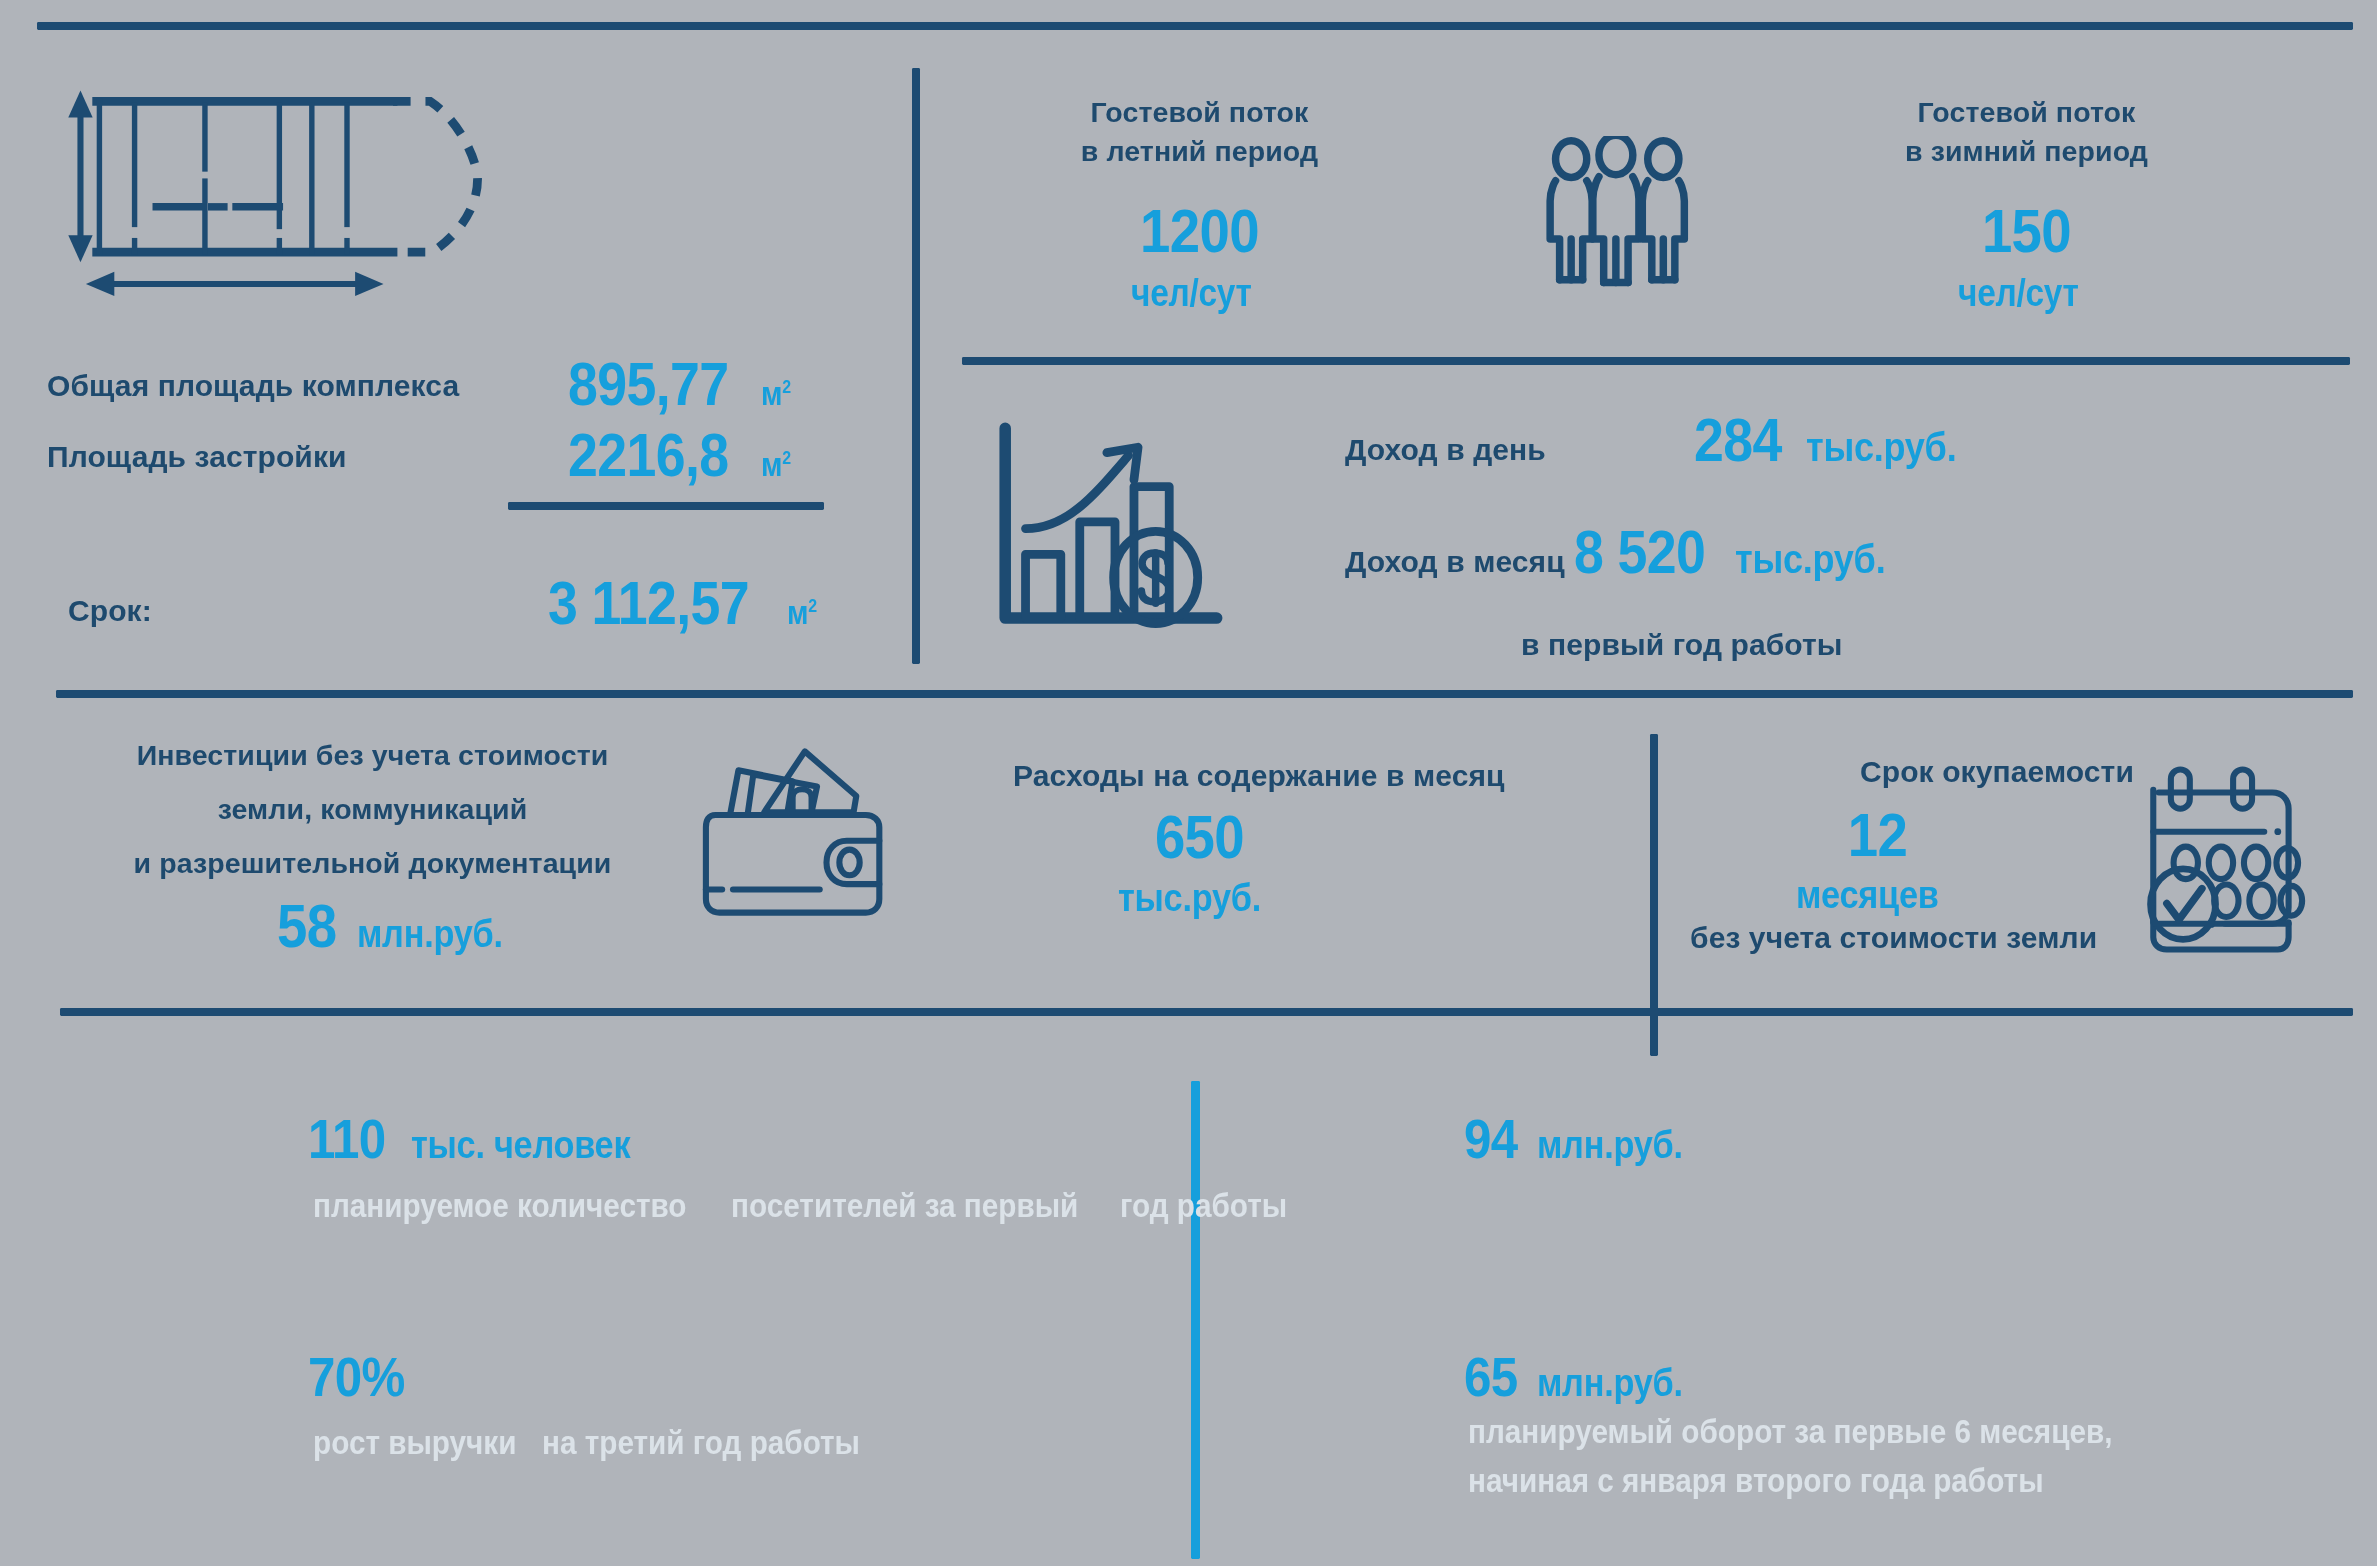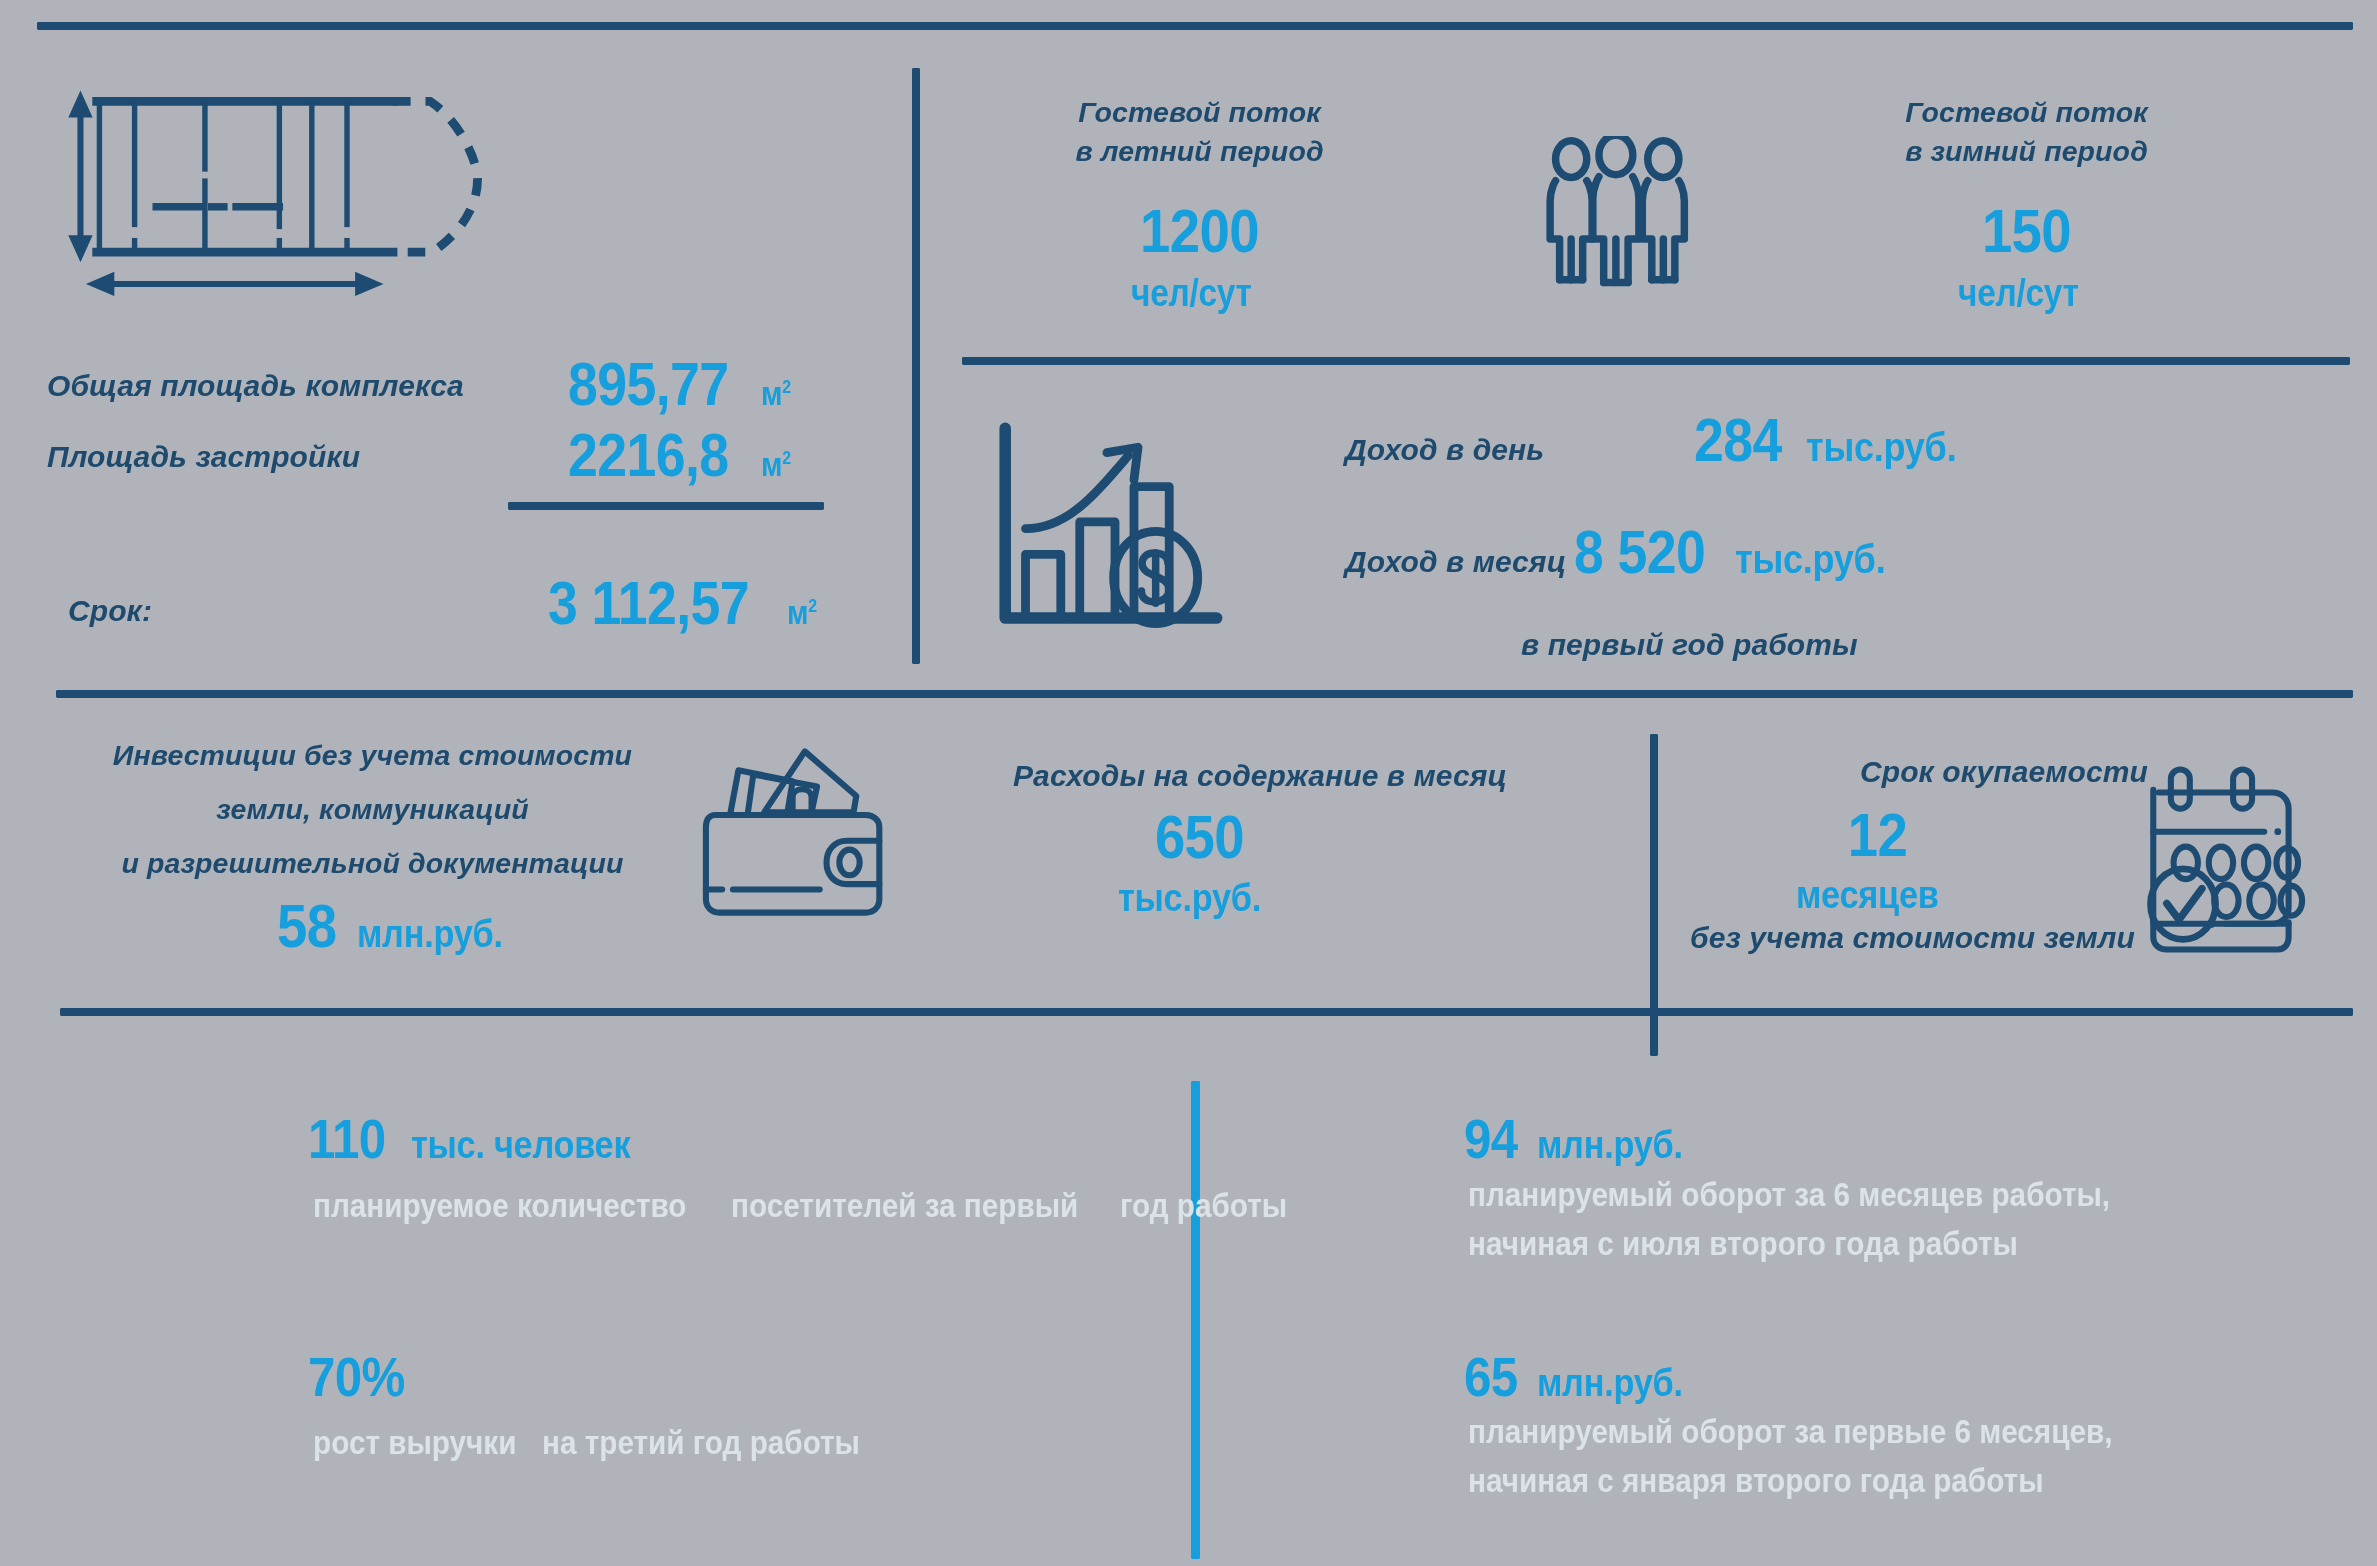--- a/index.html
+++ b/index.html
@@ -21,21 +21,20 @@
   
   .rule{position:absolute;background:#1d4b72;border-radius:1.4px;}
   .rule-cyan{position:absolute;background:#169fdc;border-radius:1.4px;}
 
   
   .lbl{
     font-weight:700;
     letter-spacing:0.1px;
     white-space:nowrap;
     line-height:1.18;
-    font-style:italic;
   }
   .num{
     font-weight:700;
     white-space:nowrap;
     line-height:1;
     letter-spacing:-0.7px;
     transform:scaleX(.88);
     transform-origin:left center;
   }
   .num.ctr{transform-origin:center center;}
@@ -299,24 +298,20 @@
   <div class="abs" style="left:313px;top:1176px;">
     <div class="cond ghost" style="font-size:33px;">планируемое количество</div>
     <div class="cond ghost" style="font-size:33px;margin-top:11px;">посетителей за первый</div>
     <div class="cond ghost" style="font-size:33px;margin-top:11px;">год работы</div>
   </div>
 
   <div class="abs row" style="left:1464px;top:1111px;">
     <span class="num cyan" style="font-size:56px;">94</span>
     <span class="unit cyan" style="font-size:39px;margin-left:12.2px;">млн.руб.</span>
   </div>
-  <div class="abs" style="left:1468px;top:1176px;">
-    <div class="cond ghost" style="font-size:33px;">планируемый оборот за 6 месяцев работы,</div>
-    <div class="cond ghost" style="font-size:33px;margin-top:11px;">начиная с июля второго года работы</div>
-  </div>
 
   <div class="abs row" style="left:308px;top:1349px;">
     <span class="num cyan" style="font-size:56px;">70%</span>
     <span class="unit cyan" style="font-size:39px;"></span>
   </div>
   <div class="abs" style="left:313px;top:1413px;">
     <div class="cond ghost" style="font-size:33px;">рост выручки</div>
     <div class="cond ghost" style="font-size:33px;margin-top:11px;">на третий год работы</div>
   </div>
 

